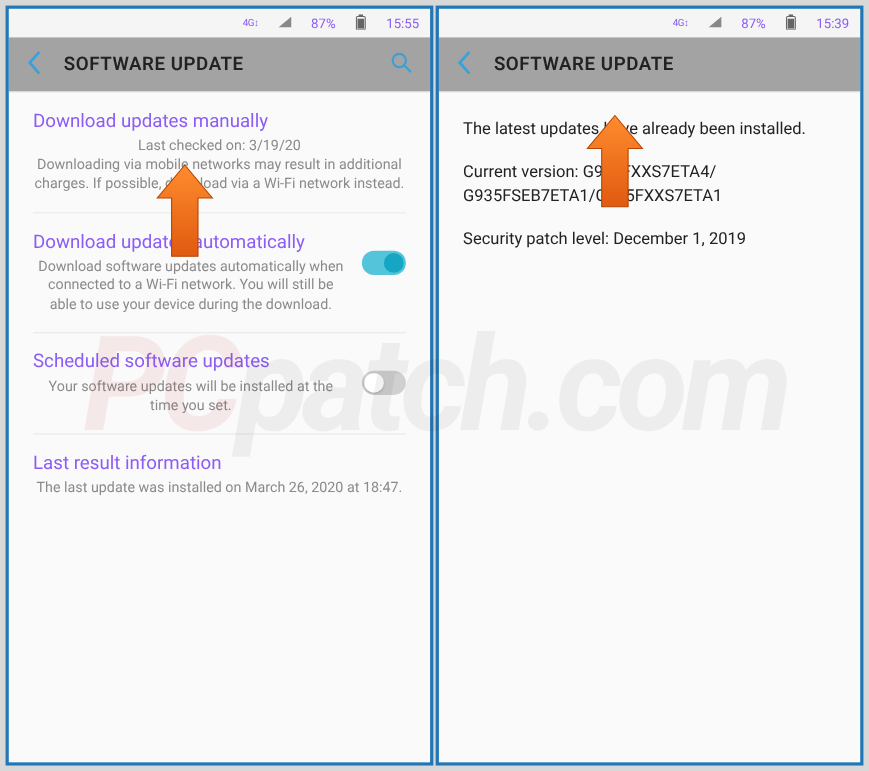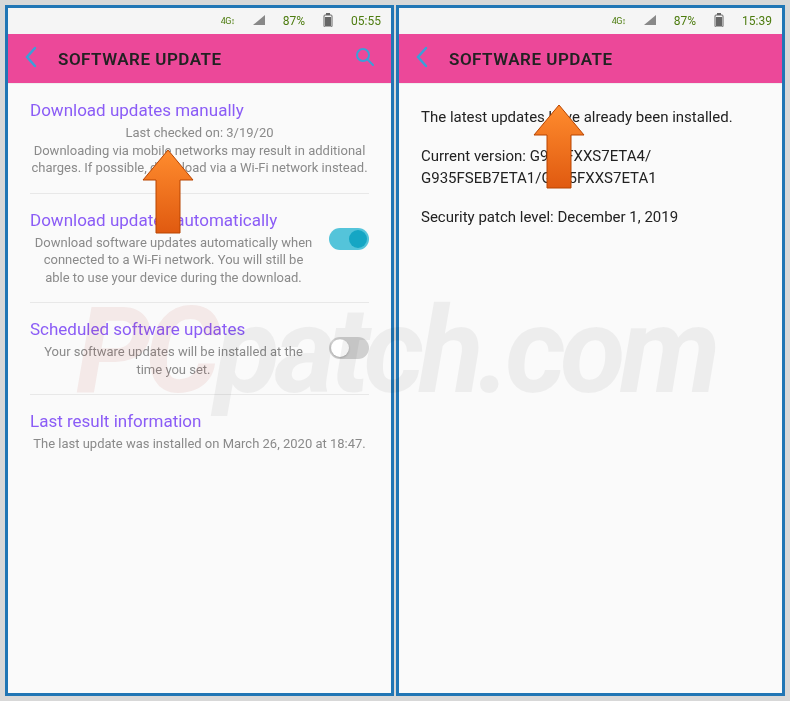--- a/index.html
+++ b/index.html
@@ -30,32 +30,32 @@
   }
   .statusbar {
     height: 26px;
     background: #f5f5f5;
     display: flex;
     justify-content: flex-end;
     align-items: center;
     padding: 0 10px;
     gap: 18px;
     font-size: 12px;
-    color: #4d7c0f;
+    color: #8b5cf6;
   }
   .statusbar .net { font-size: 9px; letter-spacing: -0.5px; }
   .statusbar .sig svg { width: 12px; height: 10px; }
   .statusbar .batt svg { width: 10px; height: 14px; }
   .header {
     height: 50px;
     display: flex;
     align-items: center;
     padding: 0 16px;
     gap: 20px;
-    background: #ec4899;
+    background: #a3a3a3;
     border-bottom: 1px solid #eee;
   }
   .header .back svg { width: 14px; height: 22px; }
   .header .title {
     flex: 1;
     font-size: 17px;
     font-weight: 600;
     letter-spacing: 0.5px;
     color: #222;
   }
@@ -157,21 +157,21 @@
           </svg>
       </span>
       <span>87%</span>
       <span class="batt">
         <svg viewBox="0 0 10 14">
             <rect x="1" y="2" width="8" height="12" rx="1" fill="none" stroke="#666"></rect>
             <rect x="3" y="0" width="4" height="2" fill="#666"></rect>
             <rect x="2" y="4" width="6" height="9" fill="#666"></rect>
           </svg>
       </span>
-      <span>05:55</span>
+      <span>15:55</span>
     </div>
     <div class="header">
       <span class="back">
         <svg viewBox="0 0 14 22">
             <path d="M11 2 L3 11 L11 20" stroke="#3aa0d8" stroke-width="2.5" fill="none" stroke-linecap="round"></path>
           </svg>
       </span>
       <span class="title">SOFTWARE UPDATE</span>
       <span class="search">
         <svg viewBox="0 0 20 20">

